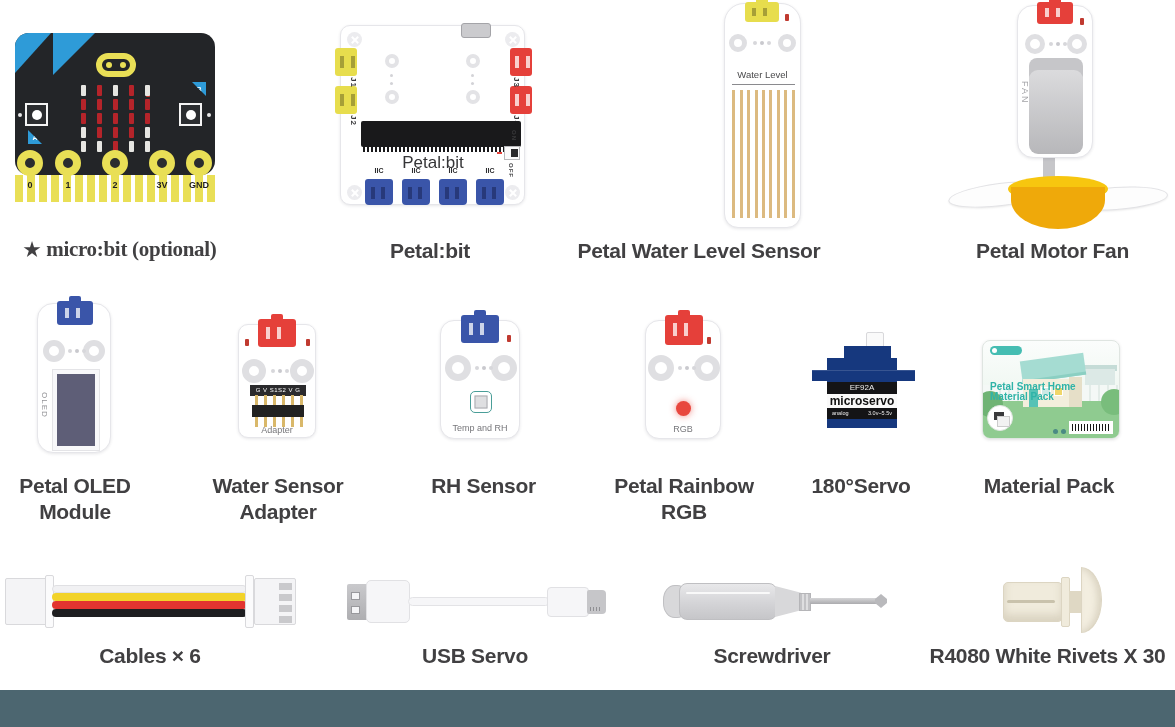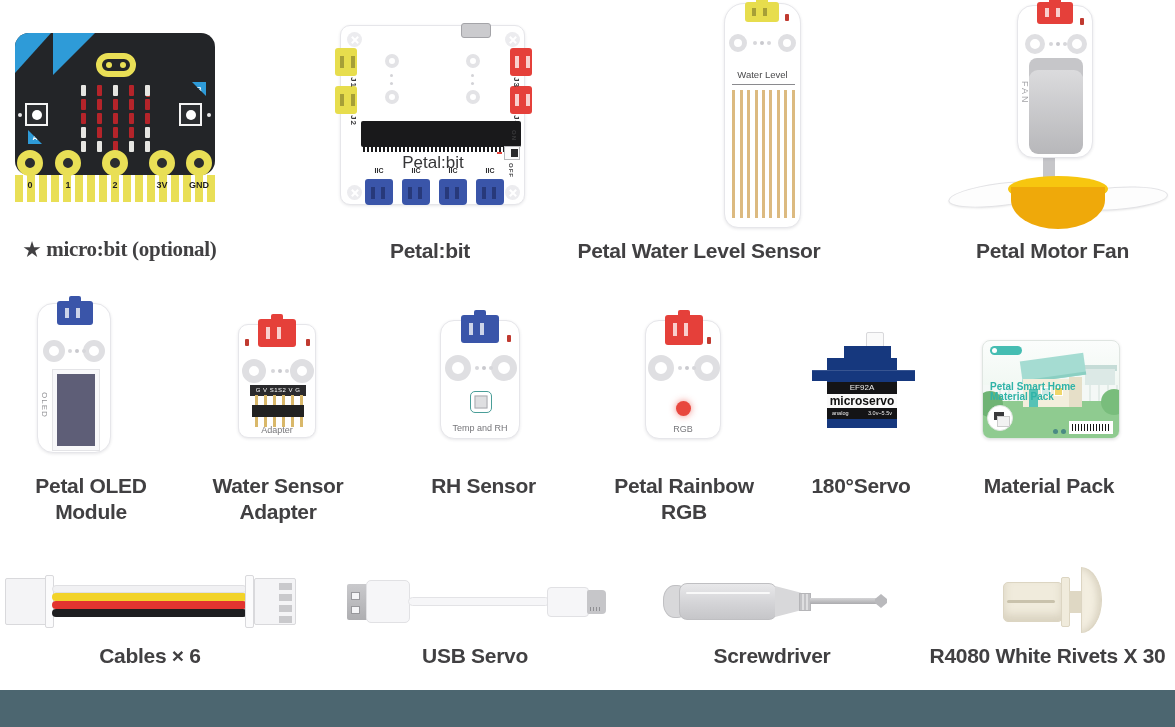--- a/index.html
+++ b/index.html
@@ -320,21 +320,21 @@
     <div class="conn" style="left:19px;top:-3px;width:36px;height:24px;background:#3A55A9;">
         <span class="slots"></span>
         <span class="nub"></span>
       </div>
     <div class="ring" style="left:5px;top:36px;width:22px;height:22px;border:6px solid #DFDFE2;"></div>
     <div class="ring" style="left:45px;top:36px;width:22px;height:22px;border:6px solid #DFDFE2;"></div>
     <div class="dots3" style="left:30px;top:45px;"></div>
     <div class="vtext" style="left:2px;top:88px;font-size:8px;color:#919195;">OLED</div>
     <div class="oled-screen"></div>
   </div>
-  <div class="label" style="left:16px;top:473px;width:150px;">
+  <div class="label" style="left:0;top:473px;width:150px;">
     <div>Petal OLED</div>
     <div>Module</div>
   </div>
 
   <div class="board adp">
     <div class="conn" style="left:19px;top:-6px;width:38px;height:28px;background:#E5403A;">
         <span class="slots"></span>
         <span class="nub"></span>
       </div>
     <div class="ledr" style="left:6px;top:14px;"></div>

